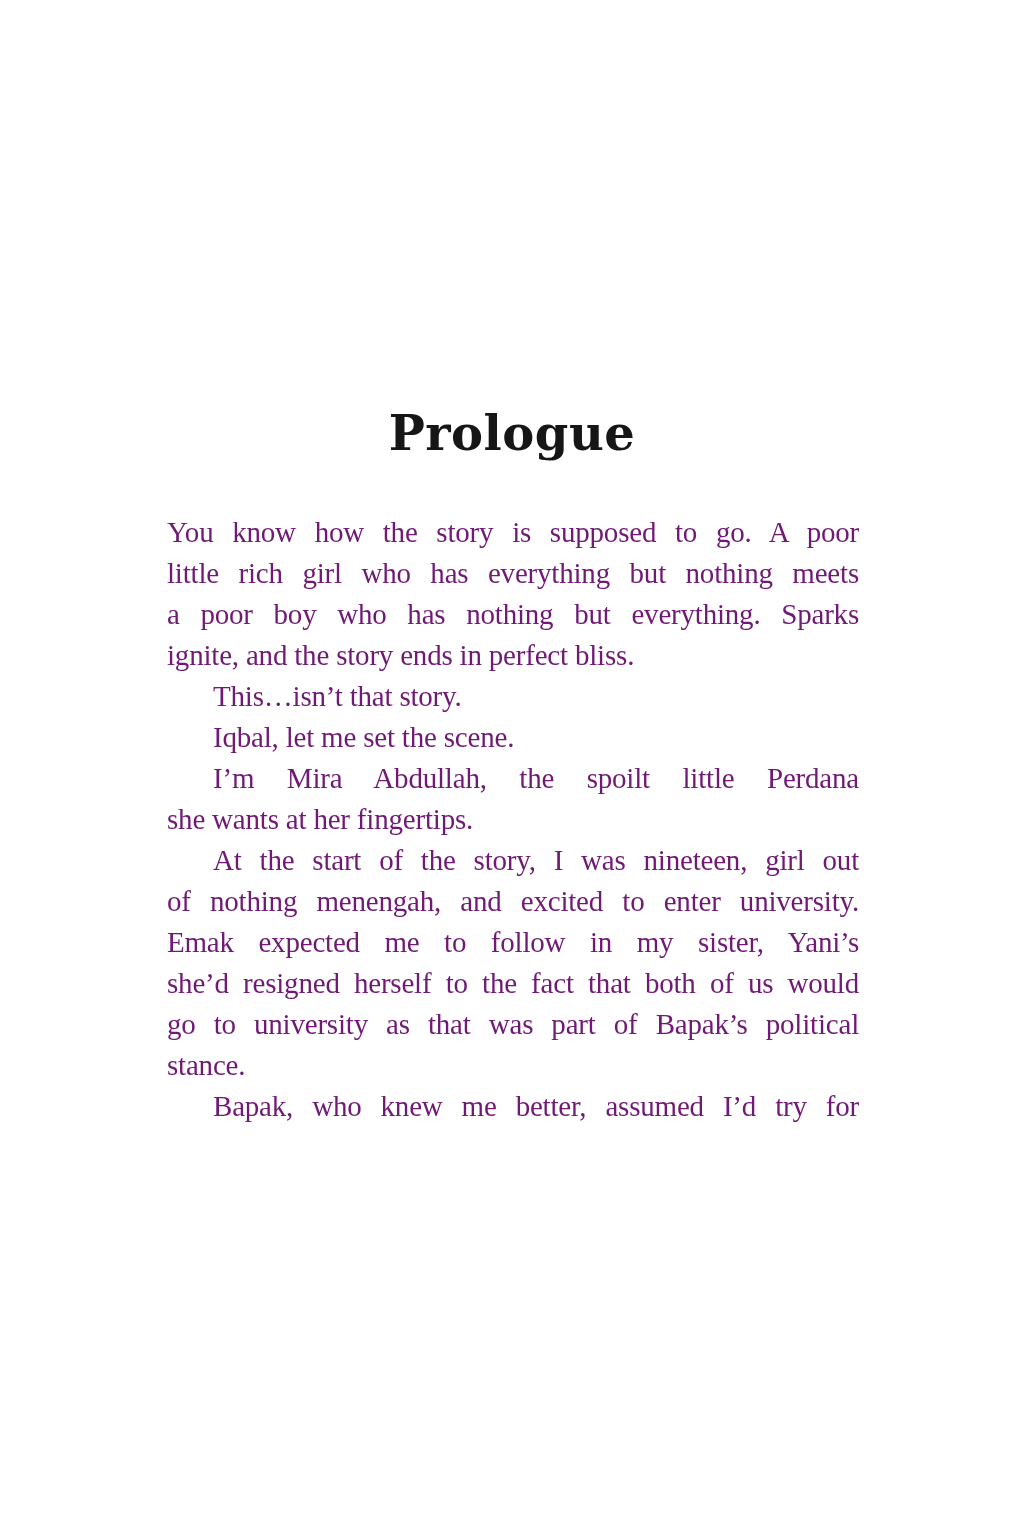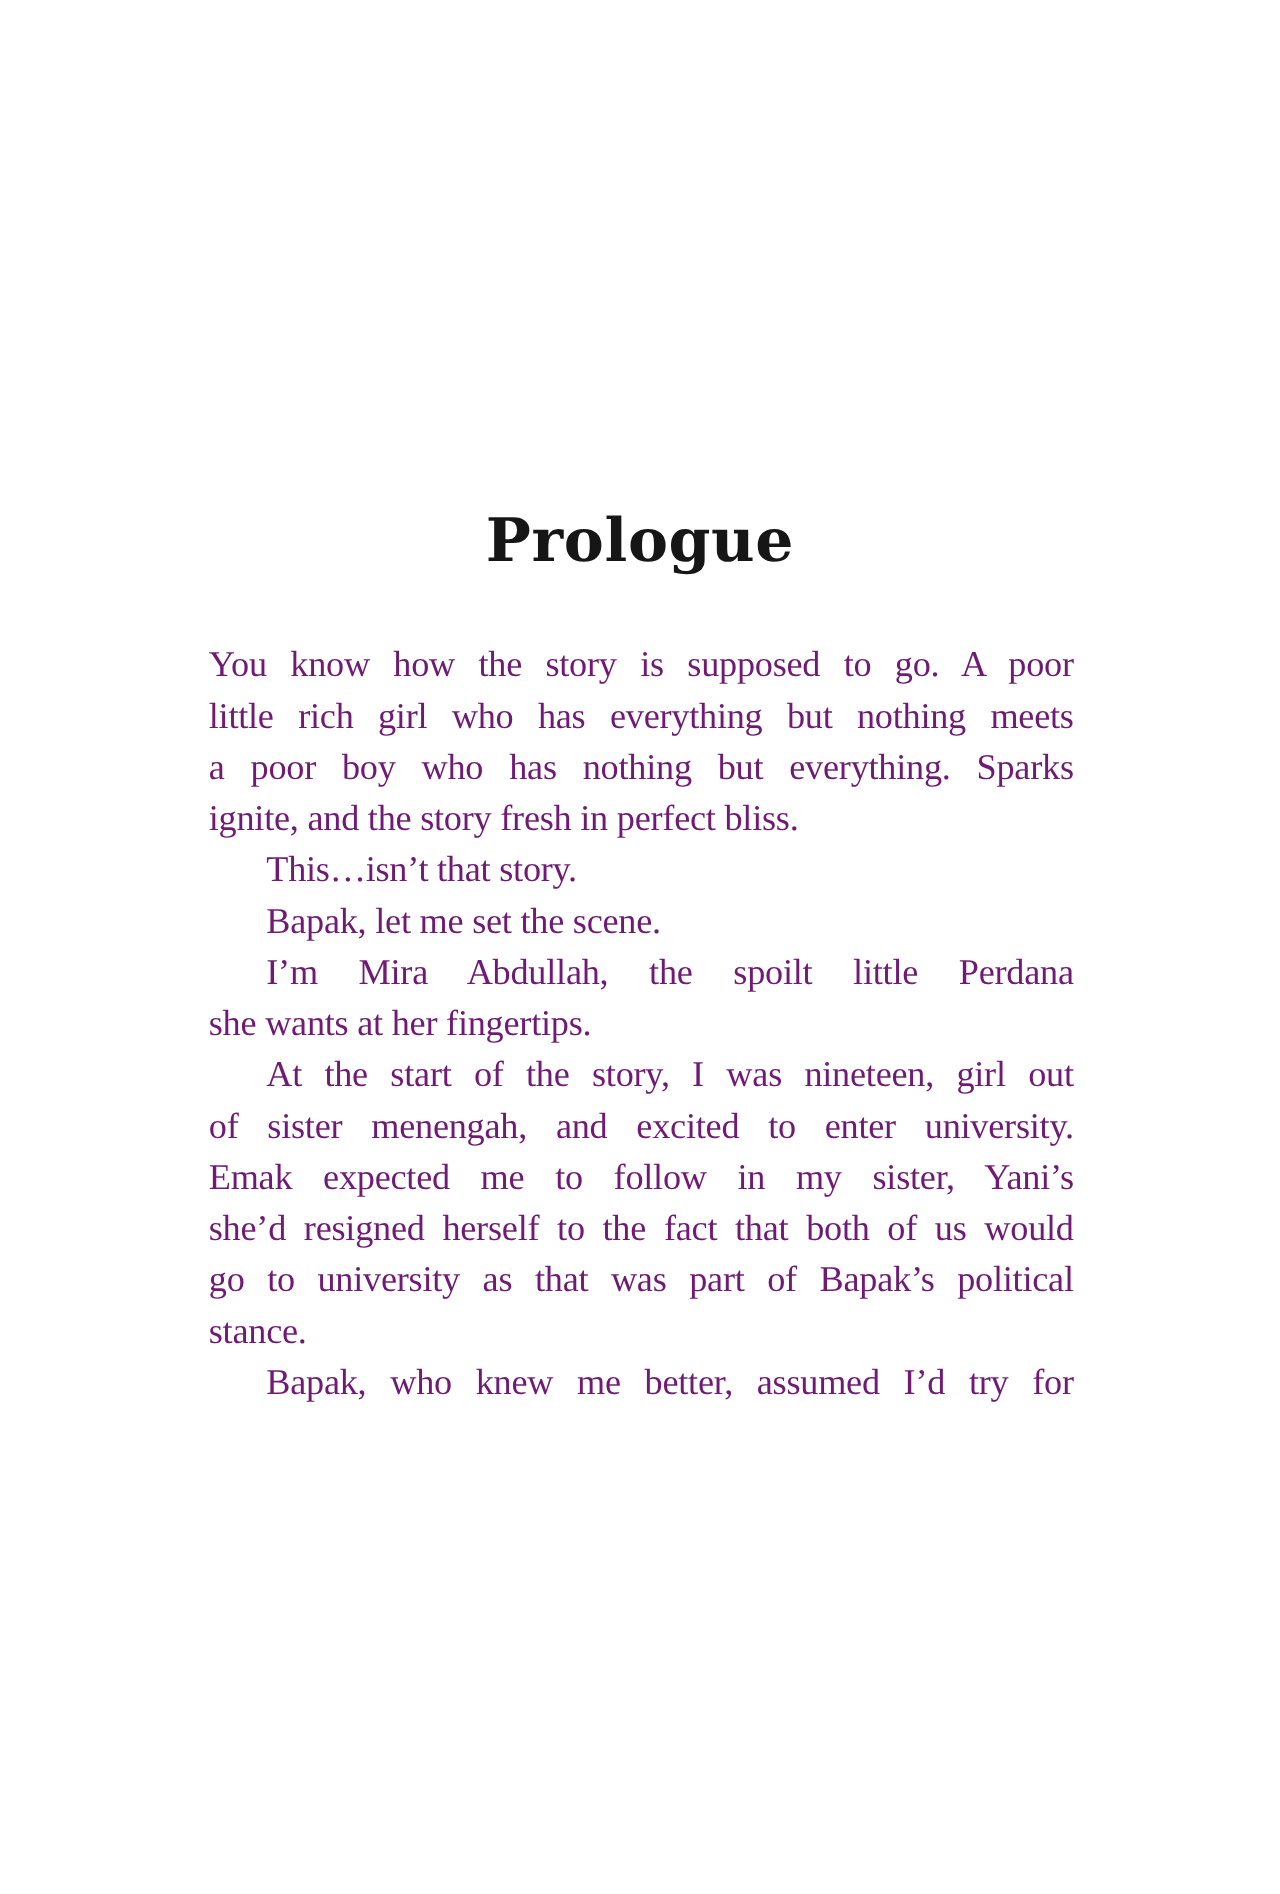--- a/index.html
+++ b/index.html
@@ -66,39 +66,39 @@
 <div class="page">
 
   <h1 class="chapter-title">Prologue</h1>
 
   <div class="body-text">
 
     <div class="para">
       <div class="line">You know how the story is supposed to go. A poor</div>
       <div class="line">little rich girl who has everything but nothing meets</div>
       <div class="line">a poor boy who has nothing but everything. Sparks</div>
-      <div class="line open">ignite, and the story fresh in perfect bliss.</div>
+      <div class="line open">ignite, and the story ends in perfect bliss.</div>
     </div>
 
     <div class="para">
       <div class="line open ind">This…isn’t that story.</div>
     </div>
 
     <div class="para">
-      <div class="line open ind">Bapak, let me set the scene.</div>
+      <div class="line open ind">Iqbal, let me set the scene.</div>
     </div>
 
     <div class="para">
       <div class="line ind">I’m Mira Abdullah, the spoilt little Perdana</div>
       <div class="line open">she wants at her fingertips.</div>
     </div>
 
     <div class="para">
       <div class="line ind">At the start of the story, I was nineteen, girl out</div>
-      <div class="line">of sister menengah, and excited to enter university.</div>
+      <div class="line">of nothing menengah, and excited to enter university.</div>
       <div class="line">Emak expected me to follow in my sister, Yani’s</div>
       <div class="line">she’d resigned herself to the fact that both of us would</div>
       <div class="line">go to university as that was part of Bapak’s political</div>
       <div class="line open">stance.</div>
     </div>
 
     <div class="para">
       <div class="line ind">Bapak, who knew me better, assumed I’d try for</div>
     </div>
 

